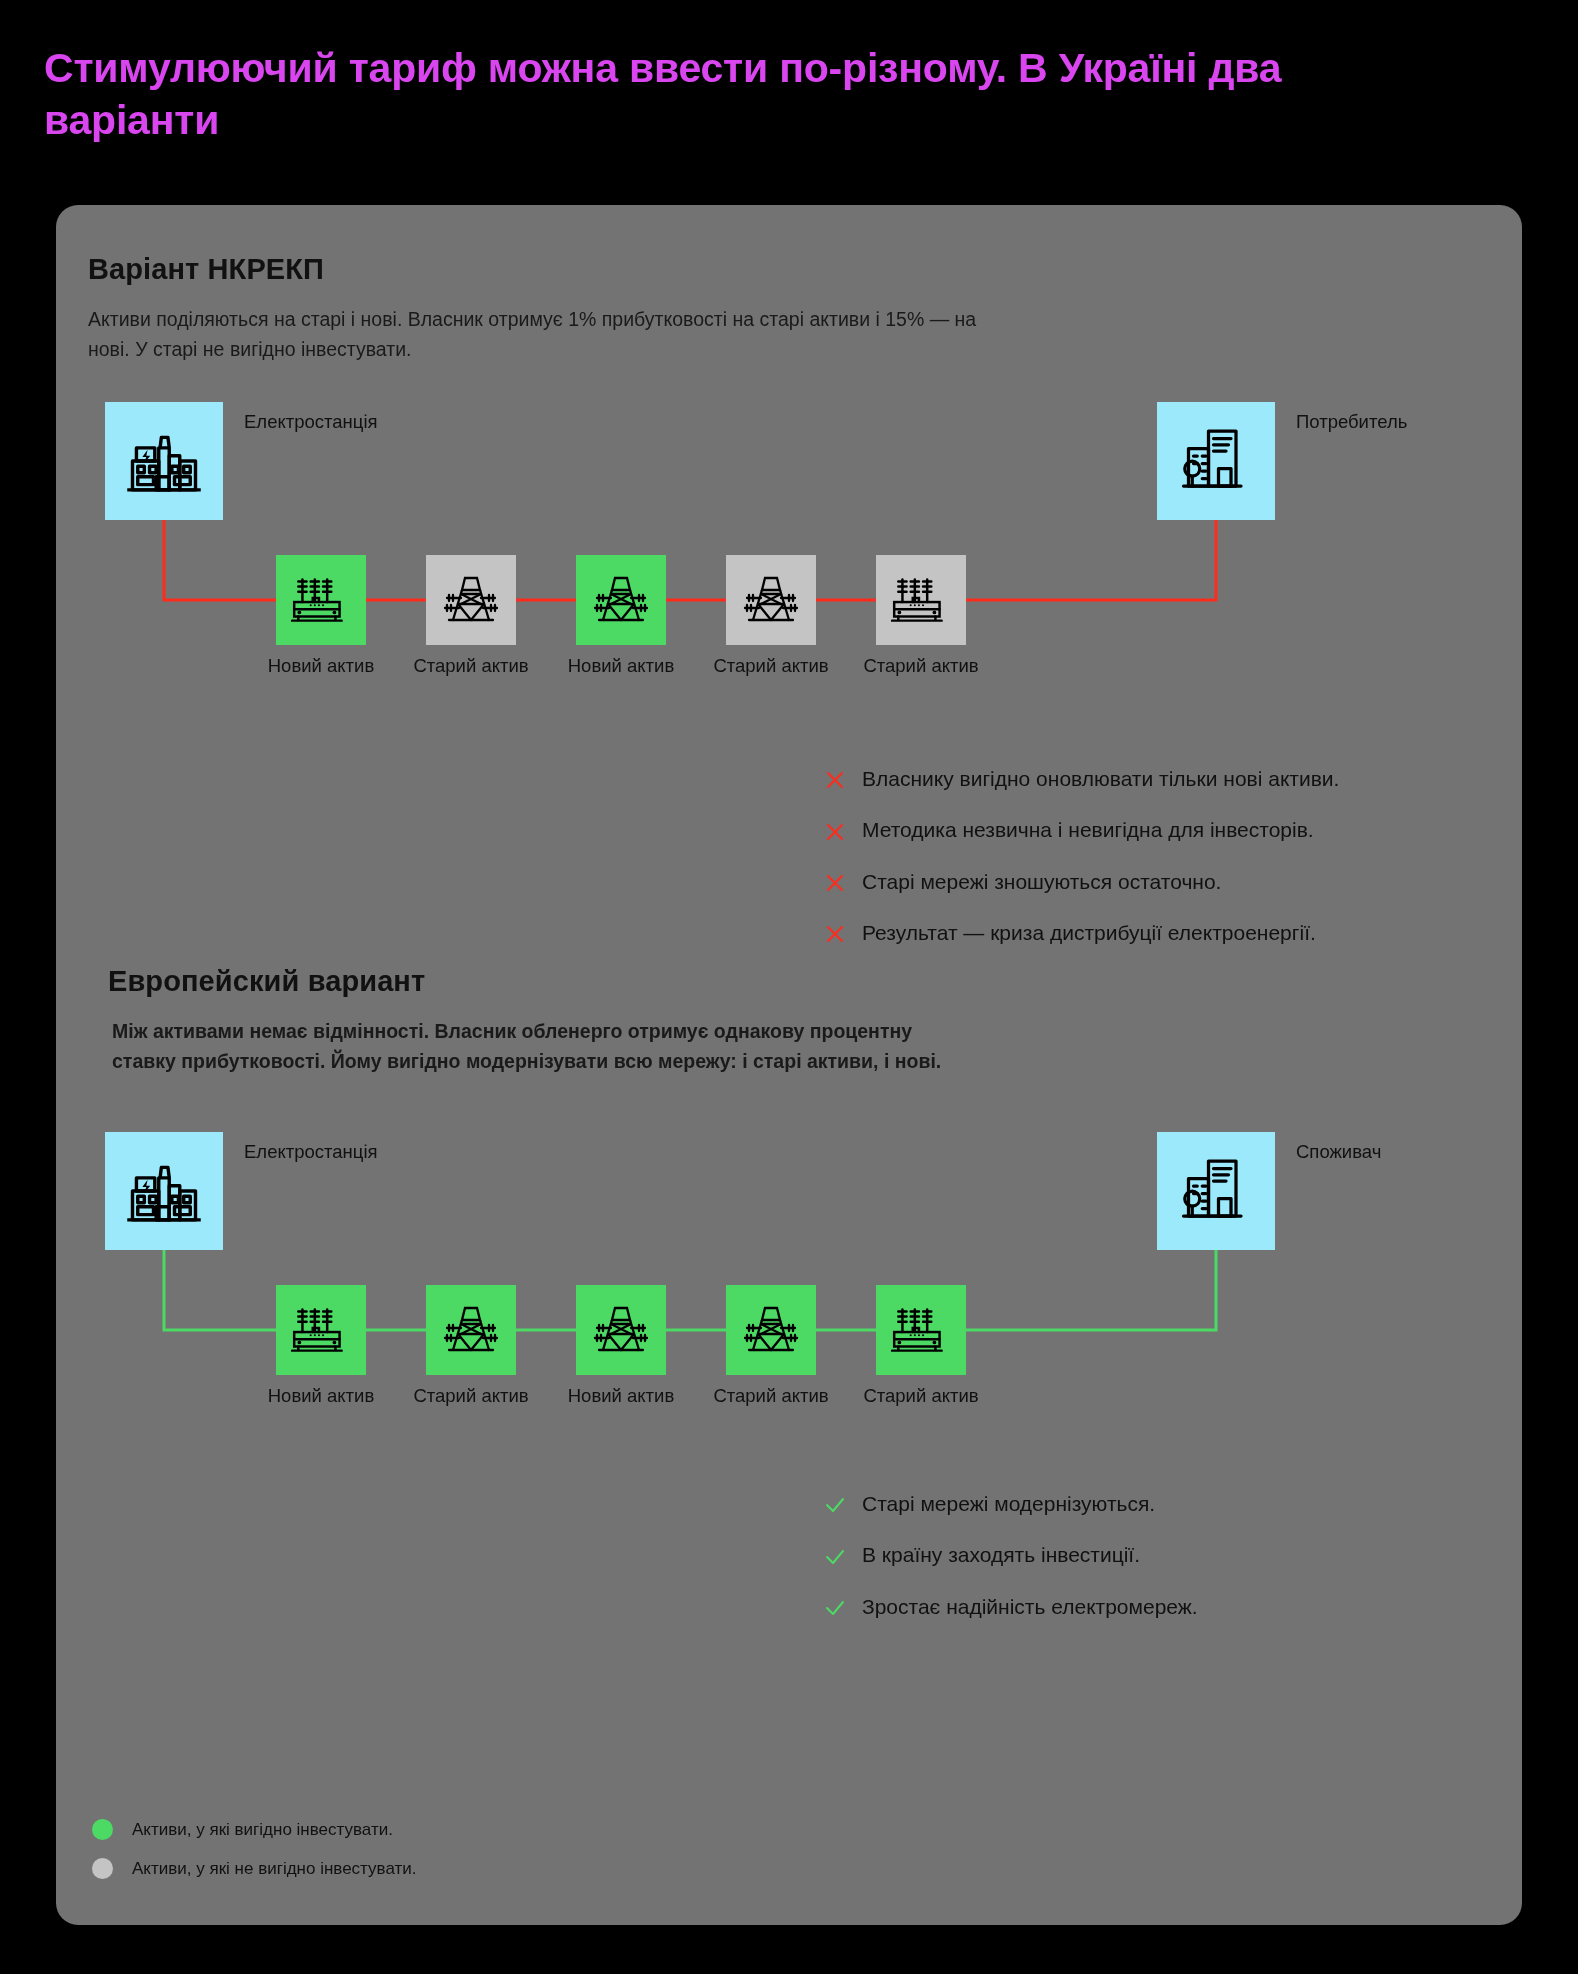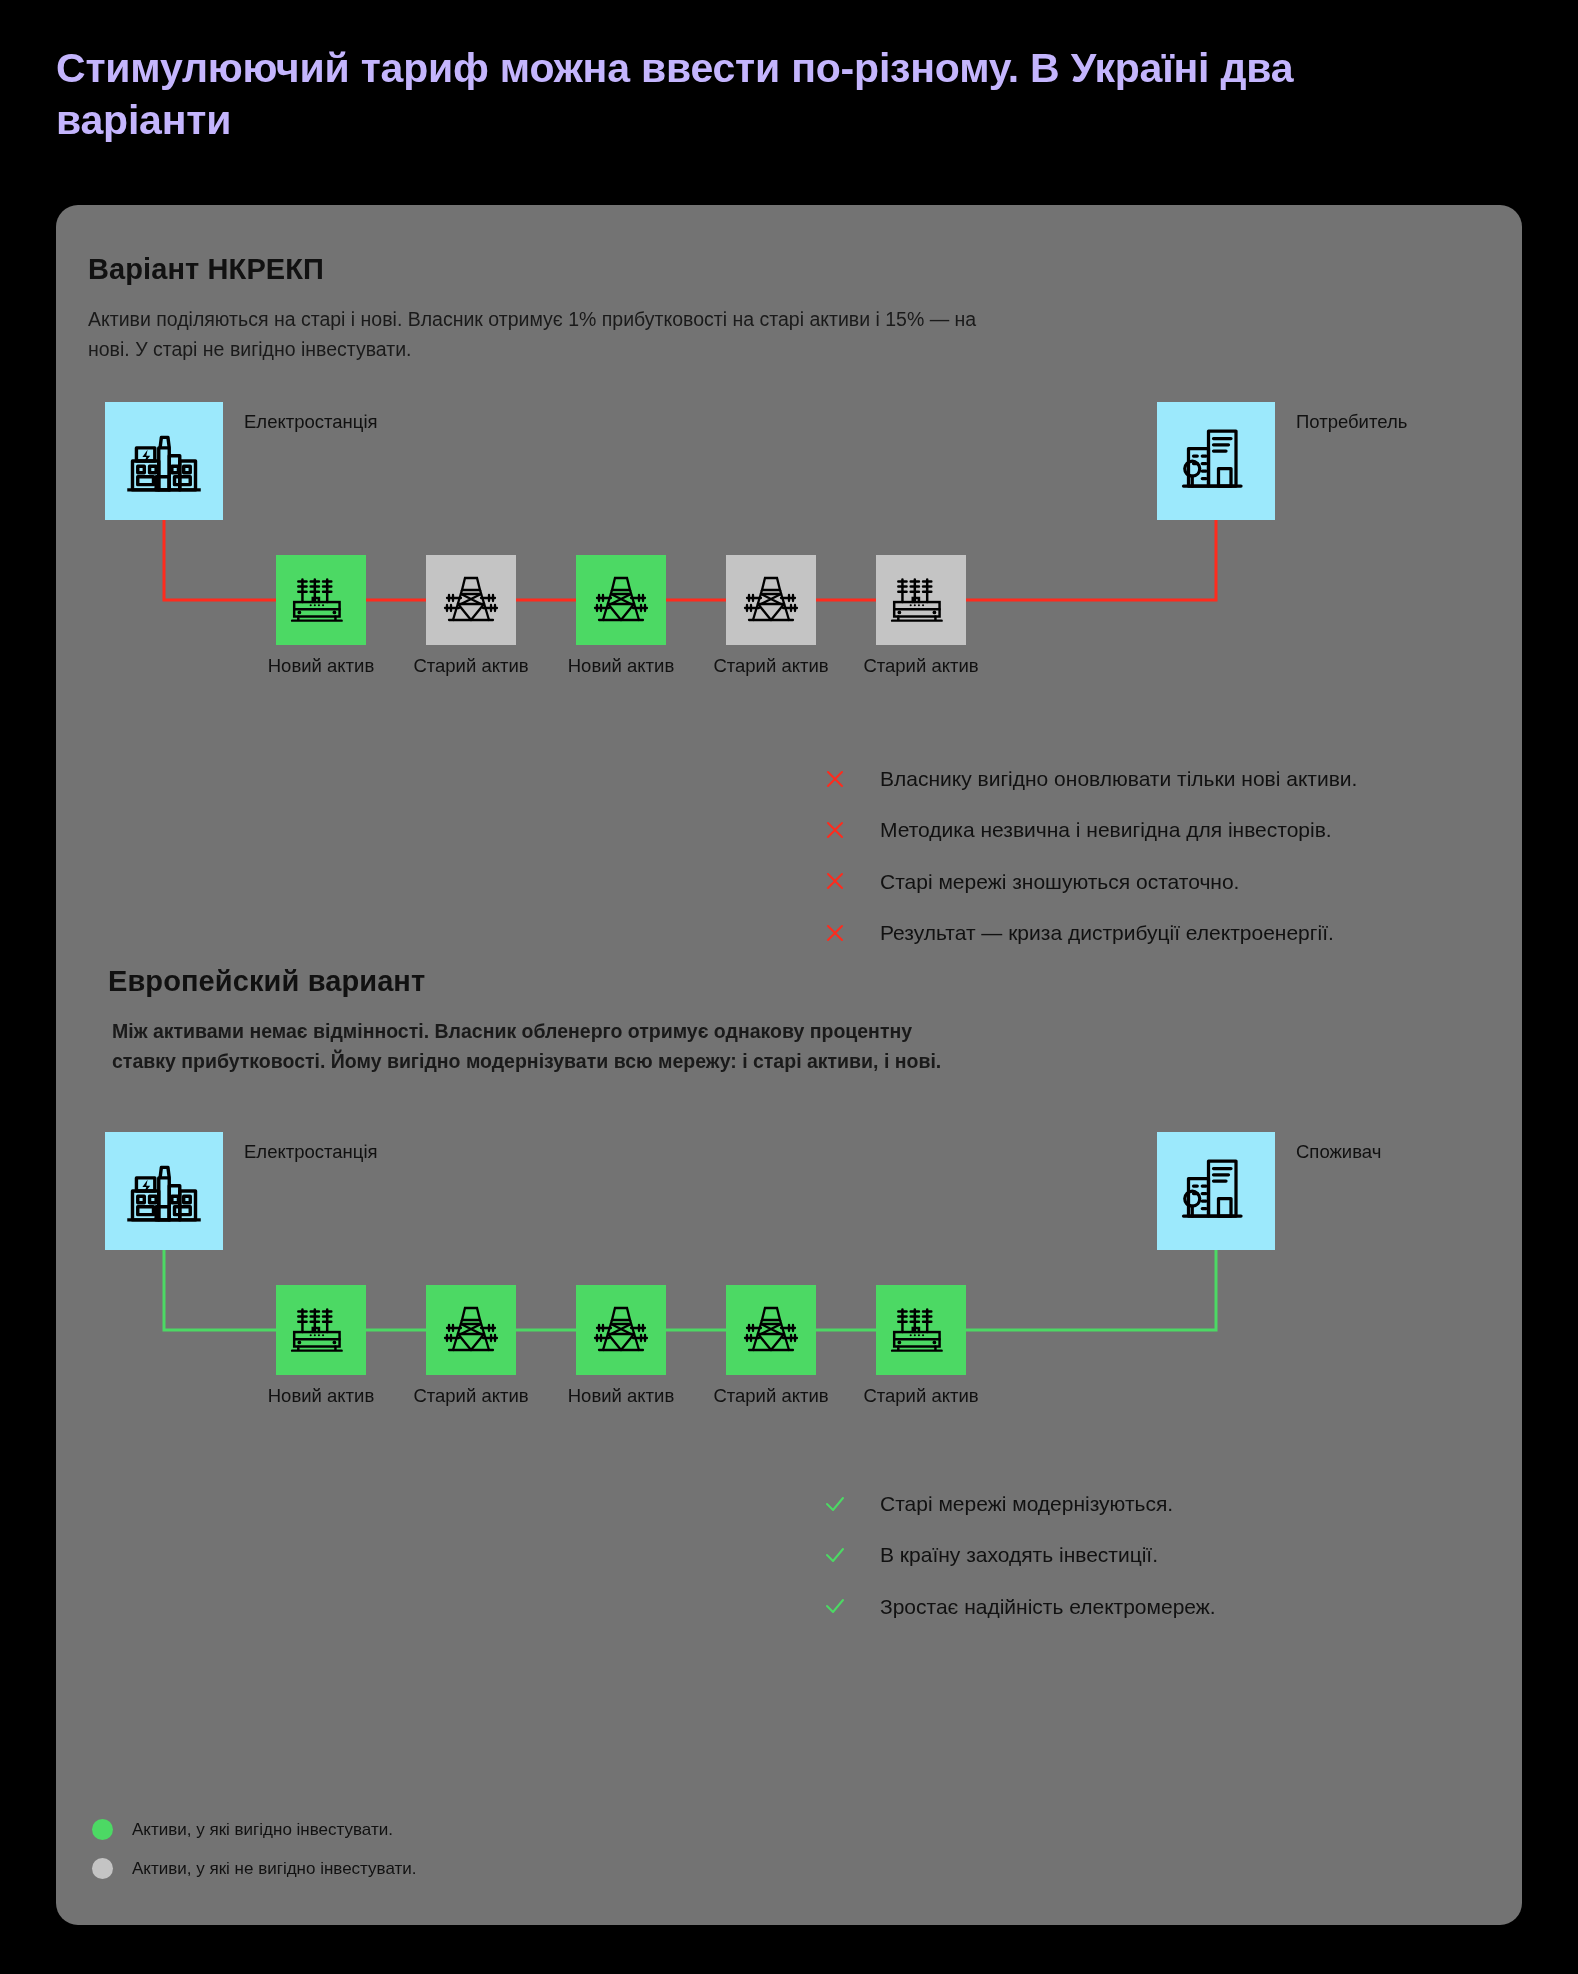--- a/index.html
+++ b/index.html
@@ -11,24 +11,24 @@
     overflow: hidden;
   }
   .page {
     position: relative;
     width: 1578px;
     height: 1974px;
     background: #000000;
   }
   .headline {
     position: absolute;
-    left: 56px;
+    left: 44px;
     top: 42px;
     width: 1340px;
-    color: #c4b5fd;
+    color: #d946ef;
     font-size: 41px;
     font-weight: bold;
     line-height: 1.28;
     letter-spacing: -0.2px;
   }
   .card {
     position: absolute;
     left: 56px;
     top: 205px;
     width: 1466px;
@@ -88,22 +88,22 @@
     text-align: center;
     transform: translateX(-50%);
   }
   .wire { position: absolute; }
 
   
   .bullets { position: absolute; }
   .bullet {
     position: relative;
     display: flex;
-    align-items: center;
-    gap: 34px;
+    align-items: flex-end;
+    gap: 16px;
     margin-bottom: 24px;
     font-size: 21px;
     color: #111111;
     line-height: 1.3;
   }
   .bullet-mark {
     flex: 0 0 auto;
     width: 22px;
     height: 24px;
     display: block;

